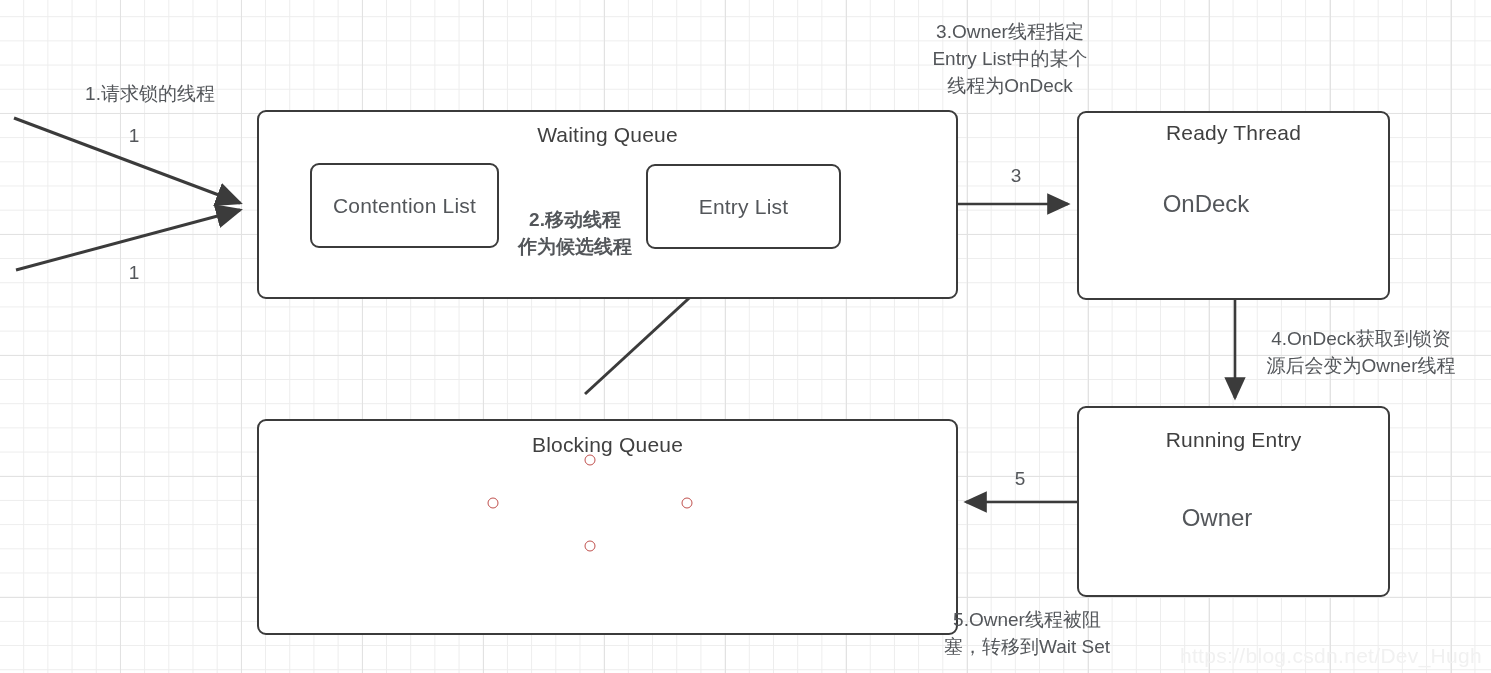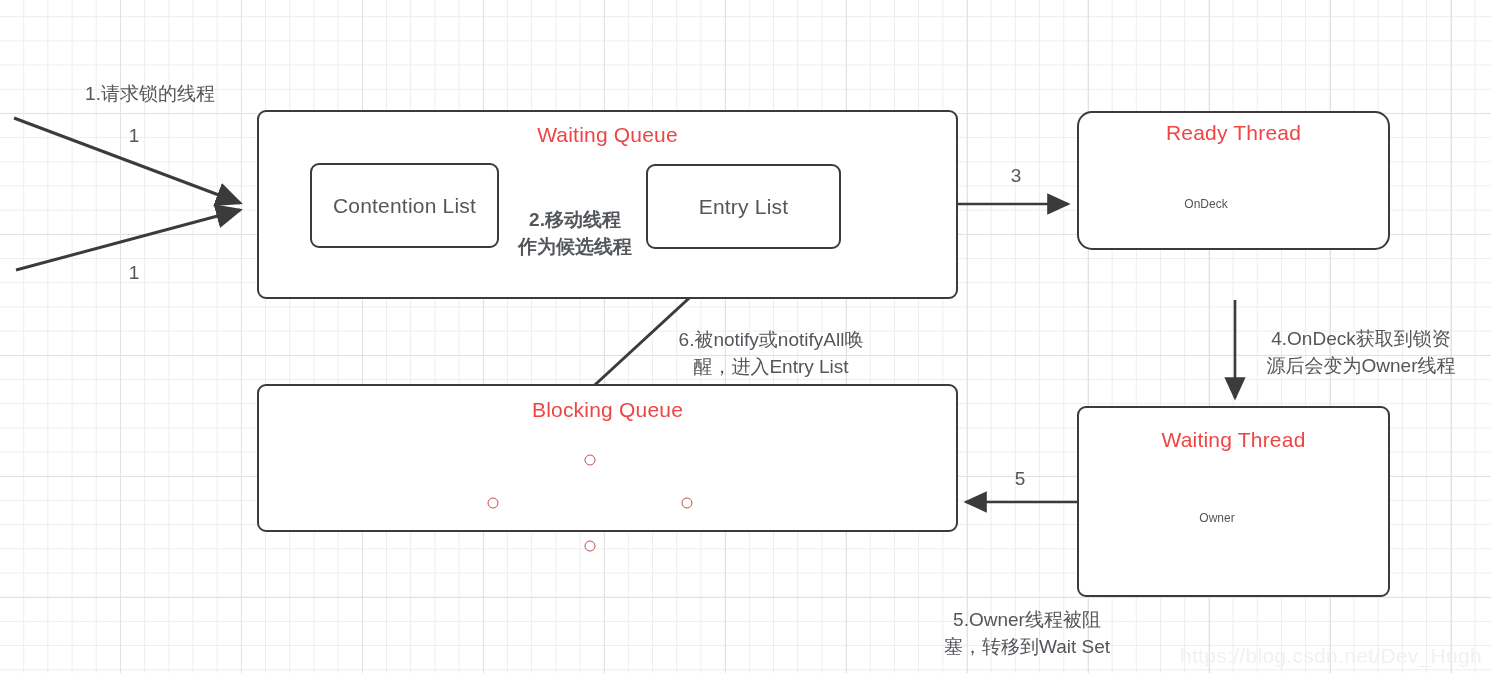--- a/index.html
+++ b/index.html
@@ -53,35 +53,35 @@
     background: #ffffff;
     display: flex;
     align-items: center;
     justify-content: center;
   }
   .box-title {
     position: absolute;
     left: 0;
     right: 0;
     text-align: center;
-    color: #ef4444;
+    color: #404040;
     font-size: 21px;
     letter-spacing: 0.2px;
     white-space: nowrap;
   }
   .inner-label {
     color: #53565a;
     font-size: 21px;
     letter-spacing: 0.2px;
     white-space: nowrap;
   }
   .ellipse-label {
     position: absolute;
     color: #53565a;
-    font-size: 12px;
+    font-size: 24px;
     white-space: nowrap;
     text-align: right;
     transform: translate(-50%, -50%);
   }
   .annot {
     position: absolute;
     color: #53565a;
     font-size: 19px;
     line-height: 27px;
     text-align: center;
@@ -164,53 +164,54 @@
   </div>
 
   <div class="inner-box" style="left:646px; top:164px; width:195px; height:85px;">
     <span class="inner-label">Entry List</span>
   </div>
 
   <div class="inner-box" style="left:310px; top:163px; width:189px; height:85px;">
     <span class="inner-label">Contention List</span>
   </div>
 
-  <div class="node-box" style="left:257px; top:384px; width:701px; height:148px;">
+  <div class="node-box" style="left:257px; top:419px; width:701px; height:216px;">
     <div class="box-title" style="top:12px;">Blocking Queue</div>
   </div>
 
   <div class="handle" style="left:590px; top:460px;"></div>
   <div class="handle" style="left:590px; top:546px;"></div>
   <div class="handle" style="left:493px; top:503px;"></div>
   <div class="handle" style="left:687px; top:503px;"></div>
 
-  <div class="node-box" style="left:1077px; top:111px; width:313px; height:139px;border-radius:15px;">
+  <div class="node-box" style="left:1077px; top:111px; width:313px; height:189px;">
     <div class="box-title" style="top:8px;">Ready Thread</div>
   </div>
   <div class="ellipse-label" style="left:1206px; top:204px;">OnDeck</div>
 
   <div class="node-box" style="left:1077px; top:406px; width:313px; height:191px;">
-    <div class="box-title" style="top:20px;">Waiting Thread</div>
+    <div class="box-title" style="top:20px;">Running Entry</div>
   </div>
   <div class="ellipse-label" style="left:1217px; top:518px;">Owner</div>
 
   <div class="annot" style="left:40px; top:80px; width:220px;">1.请求锁的线程</div>
 
   <div class="annot" style="left:500px; top:206px; width:150px;font-weight:bold;">2.移动线程
 作为候选线程</div>
 
+  <div class="annot" style="left:900px; top:18px; width:220px;">3.Owner线程指定
+Entry List中的某个
+线程为OnDeck</div>
 
   <div class="annot" style="left:1248px; top:325px; width:226px; text-align:center;">4.OnDeck获取到锁资
 源后会变为Owner线程</div>
 
   <div class="annot" style="left:910px; top:606px; width:234px;">5.Owner线程被阻
 塞，转移到Wait Set</div>
 
-  <div class="annot" style="left:648px; top:326px; width:246px;">6.被notify或notifyAll唤
-醒，进入Entry List</div>
 
   <div class="edge-num" style="left:118px; top:125px; width:32px;">1</div>
   <div class="edge-num" style="left:118px; top:262px; width:32px;">1</div>
   <div class="edge-num" style="left:1000px; top:165px; width:32px;">3</div>
   <div class="edge-num" style="left:1004px; top:468px; width:32px;">5</div>
 
   <div class="watermark" style="left:1180px; top:644px;">https://blog.csdn.net/Dev_Hugh</div>
 
 </div>
 

